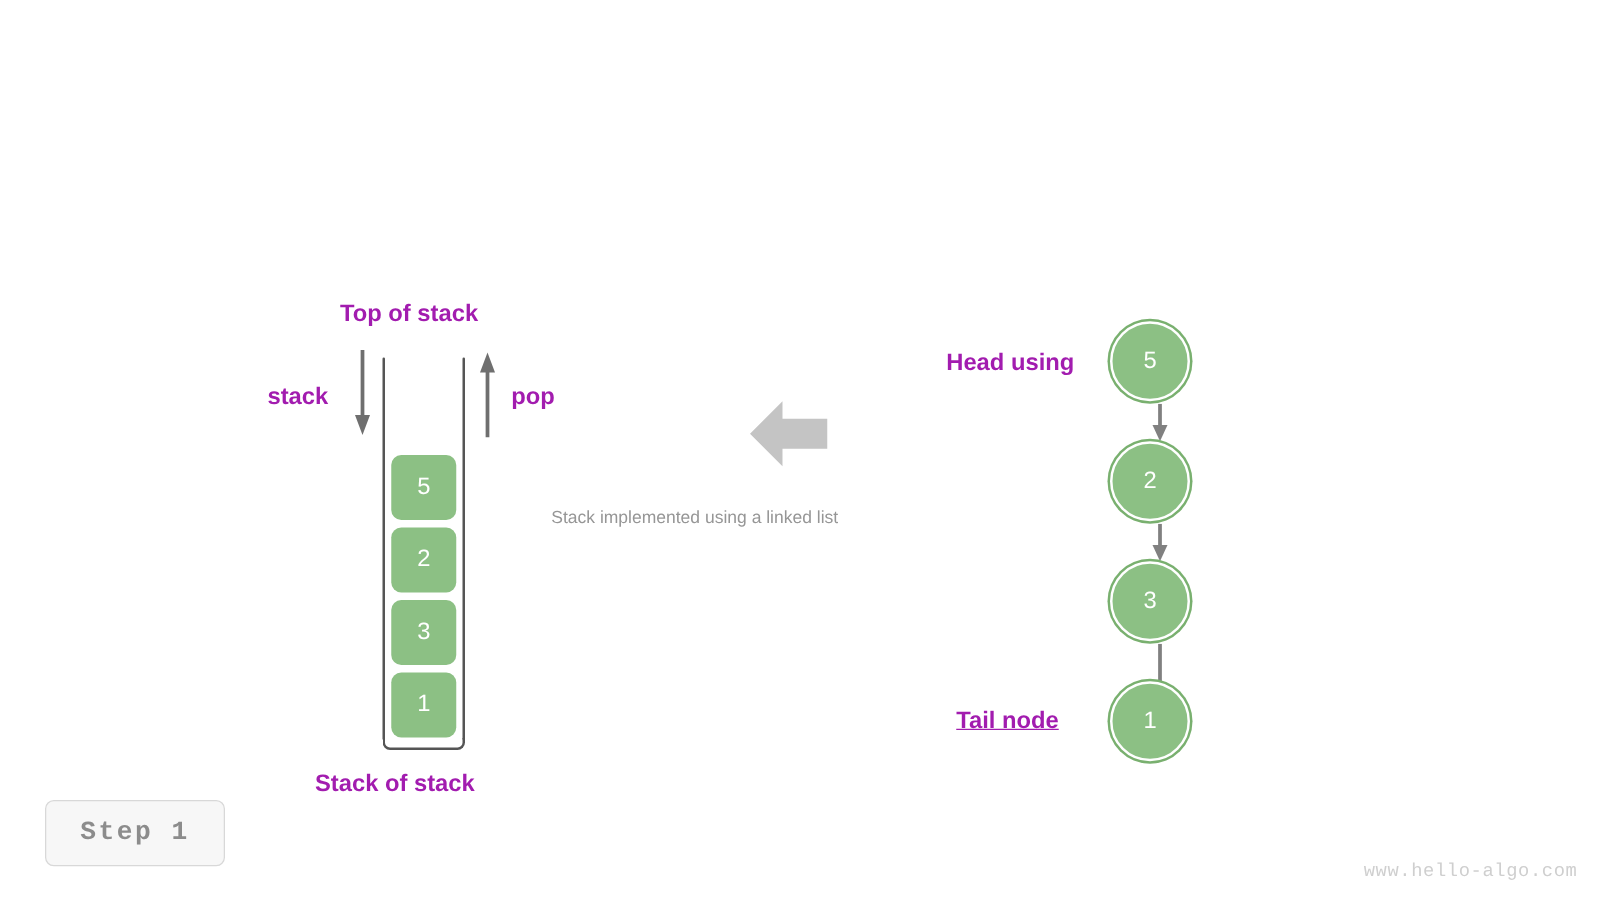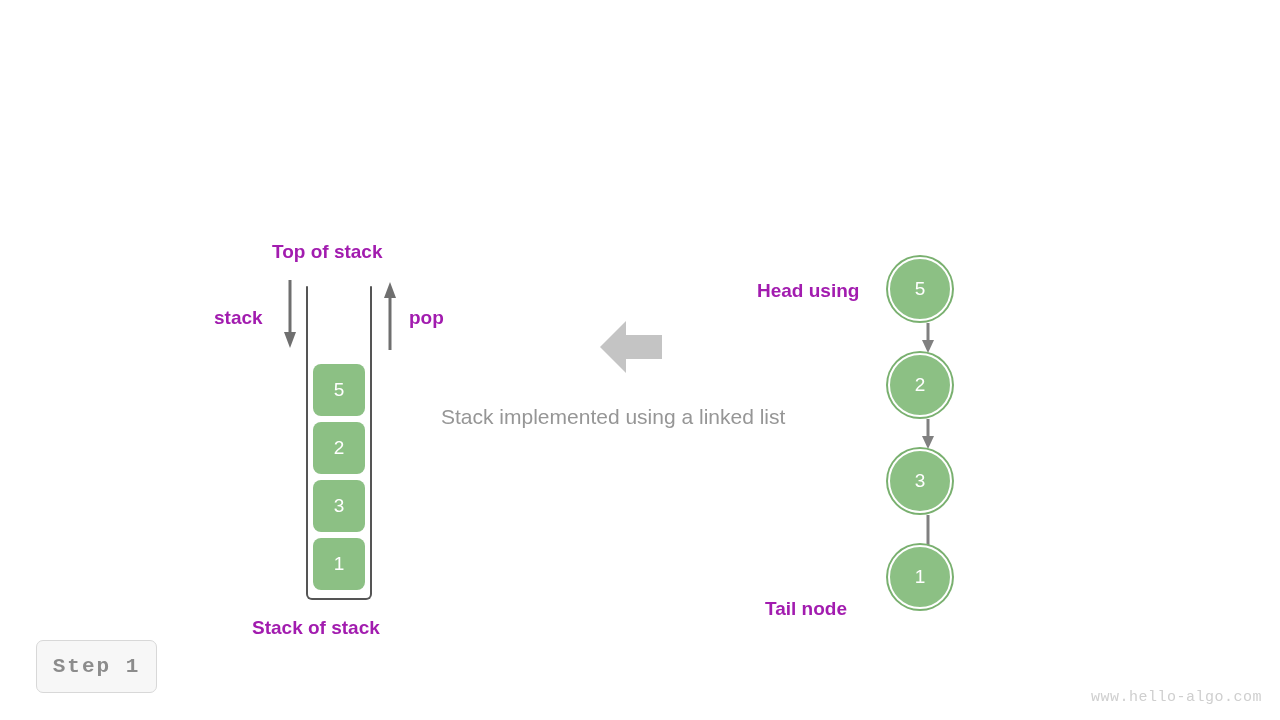--- a/index.html
+++ b/index.html
@@ -21,21 +21,21 @@
     font-family: "Liberation Sans", sans-serif;
     font-weight: bold;
     font-size: 19px;
     color: #a21caf;
     white-space: nowrap;
   }
   .lbl-caption {
     position: absolute;
     font-family: "Liberation Sans", sans-serif;
     font-weight: normal;
-    font-size: 21px;
+    font-size: 14px;
     color: #969696;
     white-space: nowrap;
   }
 
   
   #stack-container {
     position: absolute;
     left: 306px;
     top: 286px;
     width: 66px;
@@ -135,21 +135,21 @@
     top: 318px;
     width: 62px;
     height: 58px;
   }
 
   
   #step-badge {
     position: absolute;
     left: 36px;
     top: 640px;
-    width: 121px;
+    width: 144px;
     height: 53px;
     background: #f7f7f7;
     border: 1px solid #d8d8d8;
     border-radius: 7px;
     display: flex;
     align-items: center;
     justify-content: center;
     font-family: "Liberation Mono", monospace;
     font-weight: bold;
     font-size: 21px;
@@ -211,21 +211,21 @@
 <div id="transform-arrow">
   <svg width="62" height="58" viewBox="0 0 62 58" xmlns="http://www.w3.org/2000/svg">
     <polygon points="0,29 26,3 26,17 62,17 62,41 26,41 26,55" fill="#c4c4c4"></polygon>
   </svg>
 </div>
 
 <div class="lbl-caption" style="left:441px; top:405px;">Stack implemented using a linked list</div>
 
 <div class="lbl-bold" style="left:757px; top:280px;">Head using</div>
 
-<div class="lbl-bold" style="left:765px; top:598px;">Tail node</div>
+<div class="lbl-bold" style="left:765px; top:566px;text-decoration:underline;">Tail node</div>
 
 <div id="linked-list">
   <div class="ll-node" style="top:0px;">5</div>
   <div class="ll-link" style="top:66px;">
     <svg width="20" height="30" viewBox="0 0 20 30" xmlns="http://www.w3.org/2000/svg">
       <line x1="10" y1="0" x2="10" y2="20" stroke="#808080" stroke-width="3"></line>
       <polygon points="10,30 4,17 16,17" fill="#808080"></polygon>
     </svg>
   </div>
 

